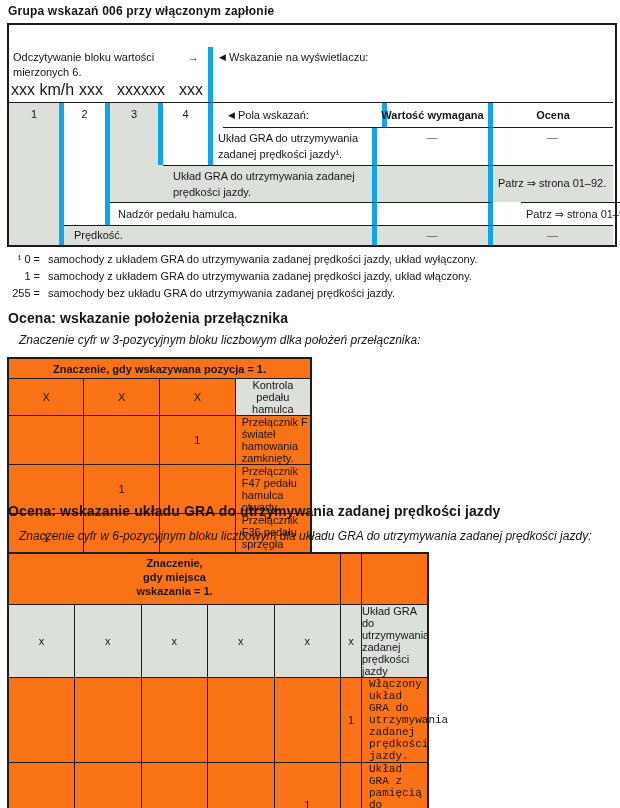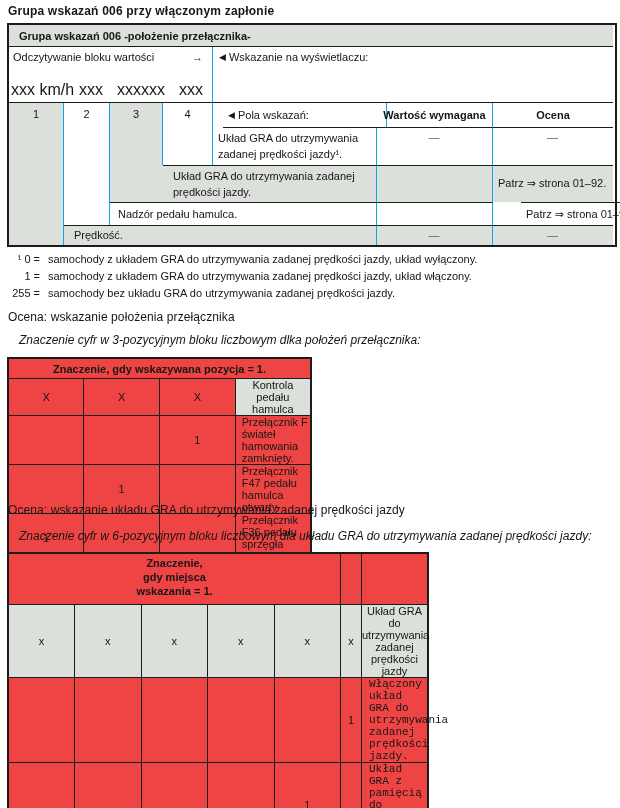--- a/index.html
+++ b/index.html
@@ -4,77 +4,77 @@
 <style>
   html,body{margin:0;padding:0;}
   body{
     width:620px;height:808px;background:#ffffff;position:relative;
     font-family:"Liberation Sans","DejaVu Sans",sans-serif;color:#161616;
     -webkit-font-smoothing:antialiased;
   }
   .abs{position:absolute;box-sizing:border-box;}
   .b{font-weight:bold;}
   .title{font-size:12px;font-weight:bold;letter-spacing:.2px;}
-  .heading{font-size:12px;font-weight:normal;letter-spacing:.1px;}
+  .heading{font-size:14px;font-weight:bold;letter-spacing:.1px;}
   .intro{font-size:12px;font-style:italic;margin-left:11px;}
 
   
   .t1{left:7px;top:23px;width:610px;height:224px;border:2px solid #1c1c1c;background:#fff;}
   .t1 .cell{position:absolute;box-sizing:border-box;font-size:11px;}
   .gray{background:#dce0db;}
-  .br{border-right:1px solid #0ea5e9;}
+  .br{border-right:5px solid #0ea5e9;}
   .bb{border-bottom:1px solid #1c1c1c;}
   .bt{border-top:1px solid #1c1c1c;}
   .ctr{text-align:center;}
   .dash{color:#5d5d5d;letter-spacing:1px;}
   .marker{font-size:9px;vertical-align:1px;margin-right:3px;}
   .t1-headbar{left:0;top:0;width:604px;height:22px;line-height:22px;padding-left:10px;font-weight:bold;}
   .leftinfo{left:0;top:22px;width:204px;height:56px;}
   .rightinfo{left:204px;top:22px;width:400px;height:56px;padding:4px 0 0 6px;}
   .readrow{display:flex;justify-content:space-between;padding:3px 9px 0 4px;line-height:14px;}
   .units span{position:absolute;bottom:3px;font-size:16px;}
   .numcell{padding-top:4px;text-align:center;line-height:15px;}
   .patrz{font-size:10.5px;}
 
   
   table{border-collapse:collapse;table-layout:fixed;}
-  .doc-table{position:absolute;border:2px solid #1c1c1c;background:#ef4444;font-size:11px;}
+  .doc-table{position:absolute;border:2px solid #1c1c1c;background:#f97316;font-size:11px;}
   .doc-table td{border:1px solid #1c1c1c;padding:0;font-size:11px;vertical-align:middle;}
   .t2{left:7px;top:357px;width:305px;}
   .t2 .th{height:19px;text-align:center;font-weight:bold;}
   .t2 td{height:21px;}
   .t2 .xc{width:21px;text-align:center;}
   .t2 .dc{padding-left:6px;}
   .t2 .dctr{text-align:center;padding-left:0;}
   .t3{left:7px;top:552px;width:422px;}
   .t3 .hd{height:48px;text-align:center;font-weight:bold;line-height:14px;padding-top:2px;vertical-align:top;}
   .t3 .xc{width:20px;text-align:center;}
   .t3 .xr td{height:17px;}
   .t3 .dr td{height:22px;}
   .t3 .dc{padding-left:7px;font-family:Liberation Mono, monospace;}
-  .t3 .dctr{text-align:center;padding-left:0;margin-top:8px;}
+  .t3 .dctr{padding-left:0;margin-top:8px;}
 
   
   .fnrow{display:flex;margin-bottom:4px;font-size:11px;line-height:13px;}
   .fnnum{width:32px;text-align:right;flex:0 0 32px;}
   .fntext{margin-left:8px;}
 </style>
 </head>
 <body>
 
 <div class="abs title" style="left:8px;top:4px;">Grupa wskazań 006 przy włączonym zapłonie</div>
 
 <div class="abs t1">
-  <div class="cell t1-headbar gray bb">Grupa wskazań 006 -położenie przełącznika-</div>
 
   <div class="cell leftinfo br bb">
     <div class="readrow">
       <span>Odczytywanie bloku wartości</span>
       <span>→</span>
     </div>
+    <div style="padding:1px 0 0 4px;line-height:14px;">mierzonych 6.</div>
     <div class="units">
       <span style="left:2px;">xxx km/h</span>
       <span style="left:70px;">xxx</span>
       <span style="left:108px;">xxxxxx</span>
       <span style="left:170px;">xxx</span>
     </div>
   </div>
 
   <div class="cell rightinfo bb">
     <span class="marker">◀</span><span>Wskazanie na wyświetlaczu:</span>

